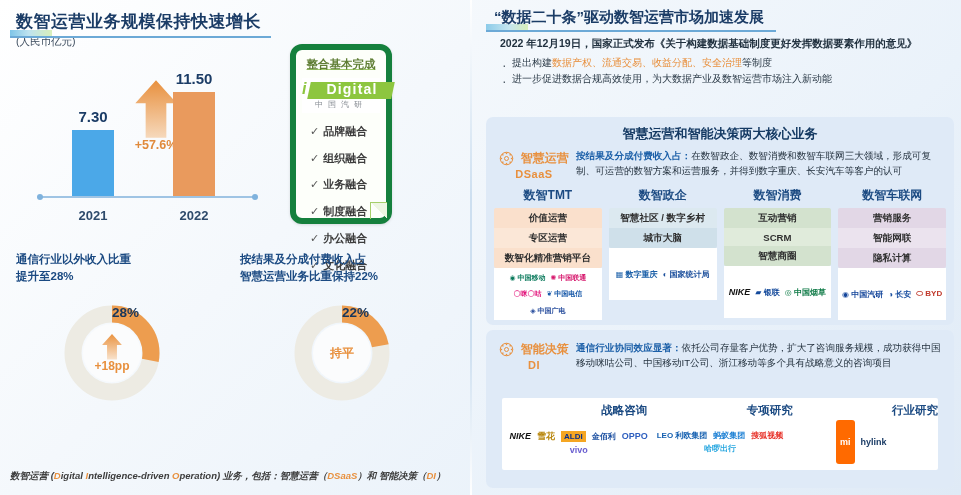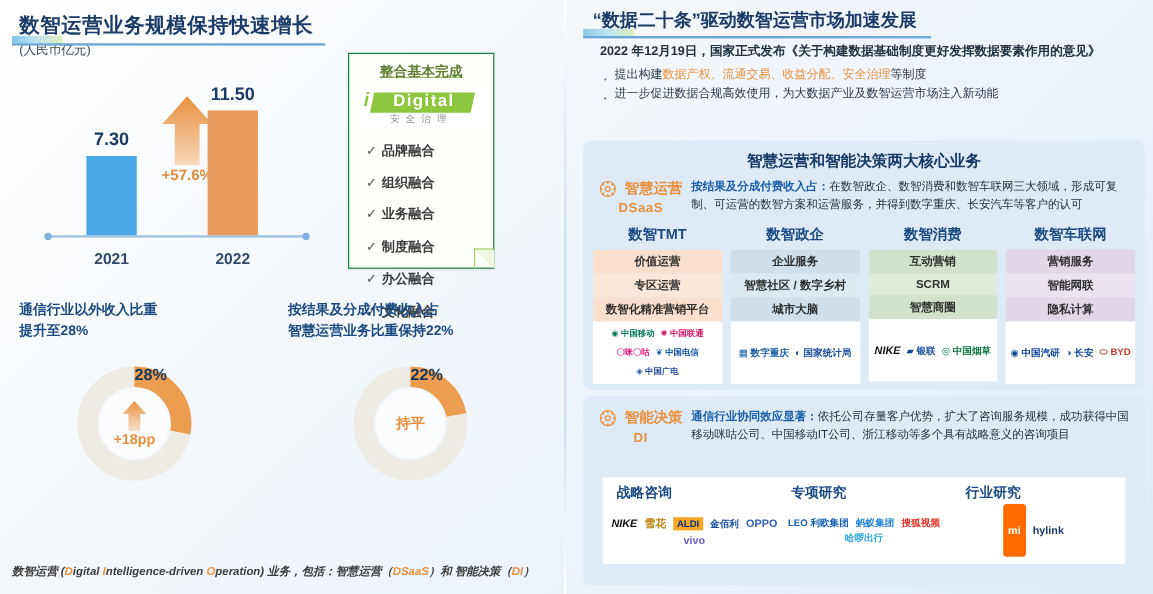--- a/index.html
+++ b/index.html
@@ -40,22 +40,22 @@
   .bar .cat { position:absolute; left:50%; transform:translateX(-50%); bottom:-27px;
               font-size:13px; color:#2e4a6b; font-weight:bold; white-space:nowrap; }
   #bar21 { left:42px; } #bar21 .rect { height:64px; background:#4BA8E8; }
   #bar22 { left:143px; } #bar22 .rect { height:100px; background:#E99A5D; }
 
   .growth { position:absolute; left:93px; top:20px; width:66px; text-align:center; }
   .arrowup { width:46px; margin:0 auto; }
   .growth .lbl { font-size:12.5px; font-weight:bold; color:#E08A3C; margin-top:-4px; }
 
   
-  .note { position:absolute; left:290px; top:44px; width:122px; height:180px;
-          background:#fdfffa; border:1px solid #15803d; border-radius:0;
+  .note { position:absolute; left:290px; top:44px; width:102px; height:180px;
+          background:#fdfffa; border:6px solid #15803d; border-radius:12px;
           box-shadow:0 1px 3px rgba(0,0,0,.12); }
   .note::after{ content:""; position:absolute; right:-1px; bottom:-1px; width:16px; height:16px;
                 background:linear-gradient(225deg,#eef6e2 50%,transparent 50%);
                 border-left:1px solid #a6cf6a; border-top:1px solid #a6cf6a; }
   .note .nt { text-align:center; font-size:11.5px; font-weight:bold; color:#5e7d33;
               margin-top:7px; text-decoration:underline; text-decoration-color:#9ec96a; }
   .logo-idg { margin:6px 6px 2px; background:#fff; padding:2px 0 3px; text-align:center; }
   .logo-idg .lrow { position:relative; display:inline-block; }
   .logo-idg .grn { position:absolute; left:7px; top:2px; width:84px; height:17px;
                    background:#8dc63f; transform:skewX(-12deg); }
@@ -120,21 +120,21 @@
   .tags { border-radius:2px; overflow:hidden; }
   .tag { text-align:center; font-size:9.6px; color:#303030; padding:3.5px 0; font-weight:bold; }
   .logobox { background:#fff; height:52px; display:flex; flex-wrap:wrap; align-items:center;
              justify-content:center; gap:3px 5px; padding:3px; }
   .lg { font-size:7px; font-weight:bold; white-space:nowrap; display:flex; align-items:center; gap:2px; }
 
   .dirow { display:flex; margin:10px 8px 0 6px;align-items:center; }
   .logostrip { position:absolute; left:16px; right:16px; top:68px; height:72px; background:#fff;
                border-radius:2px; }
   .lsheads { display:flex; padding-top:5px; }
-  .lsh { flex:1; text-align:left; font-size:11.5px; font-weight:bold; color:#1b4a82;padding-left:12px; }
+  .lsh { flex:1; text-align:right; font-size:11.5px; font-weight:bold; color:#1b4a82; }
   .lsbody { display:flex; padding:2px 6px 0; align-items:center; }
   .lscell { flex:1; display:flex; flex-wrap:wrap; justify-content:center; align-items:center;
             gap:2px 6px; }
 </style>
 </head>
 <body>
 
 <div class="slide">
 
   <div class="vdiv"></div>
@@ -180,21 +180,21 @@
     </div>
 
     
     <div class="note">
       <div class="nt">整合基本完成</div>
       <div class="logo-idg">
         <div class="lrow">
           <span class="grn"></span>
           <span class="ii">i</span><span class="wd">Digital</span>
         </div>
-        <div class="cn">安全治理</div>
+        <div class="cn">中国汽研</div>
       </div>
       <ul>
         <li><span class="ck">✓</span><span>品牌融合</span></li>
         <li><span class="ck">✓</span><span>组织融合</span></li>
         <li><span class="ck">✓</span><span>业务融合</span></li>
         <li><span class="ck">✓</span><span>制度融合</span></li>
         <li><span class="ck">✓</span><span>办公融合</span></li>
         <li><span class="ck">✓</span><span>文化融合</span></li>
       </ul>
     </div>
@@ -303,21 +303,20 @@
             <span class="lg" style="color:#d6156b">✺ 中国联通</span>
             <span class="lg" style="color:#e2157b">〇咪〇咕</span>
             <span class="lg" style="color:#1557a8">❦ 中国电信</span>
             <span class="lg" style="color:#2a4f9e">◈ 中国广电</span>
           </div>
         </div>
 
         <div class="col">
           <div class="coltitle">数智政企</div>
           <div class="tags">
-            <div class="tag" style="background:#CFE0EA">企业服务</div>
             <div class="tag" style="background:#DCE9F0">智慧社区 / 数字乡村</div>
             <div class="tag" style="background:#CFE0EA">城市大脑</div>
           </div>
           <div class="logobox">
             <span class="lg" style="color:#1a5fa8;font-size:8px">▦ 数字重庆</span>
             <span class="lg" style="color:#1b4f9c;font-size:8px">◐ 国家统计局</span>
           </div>
         </div>
 
         <div class="col">

